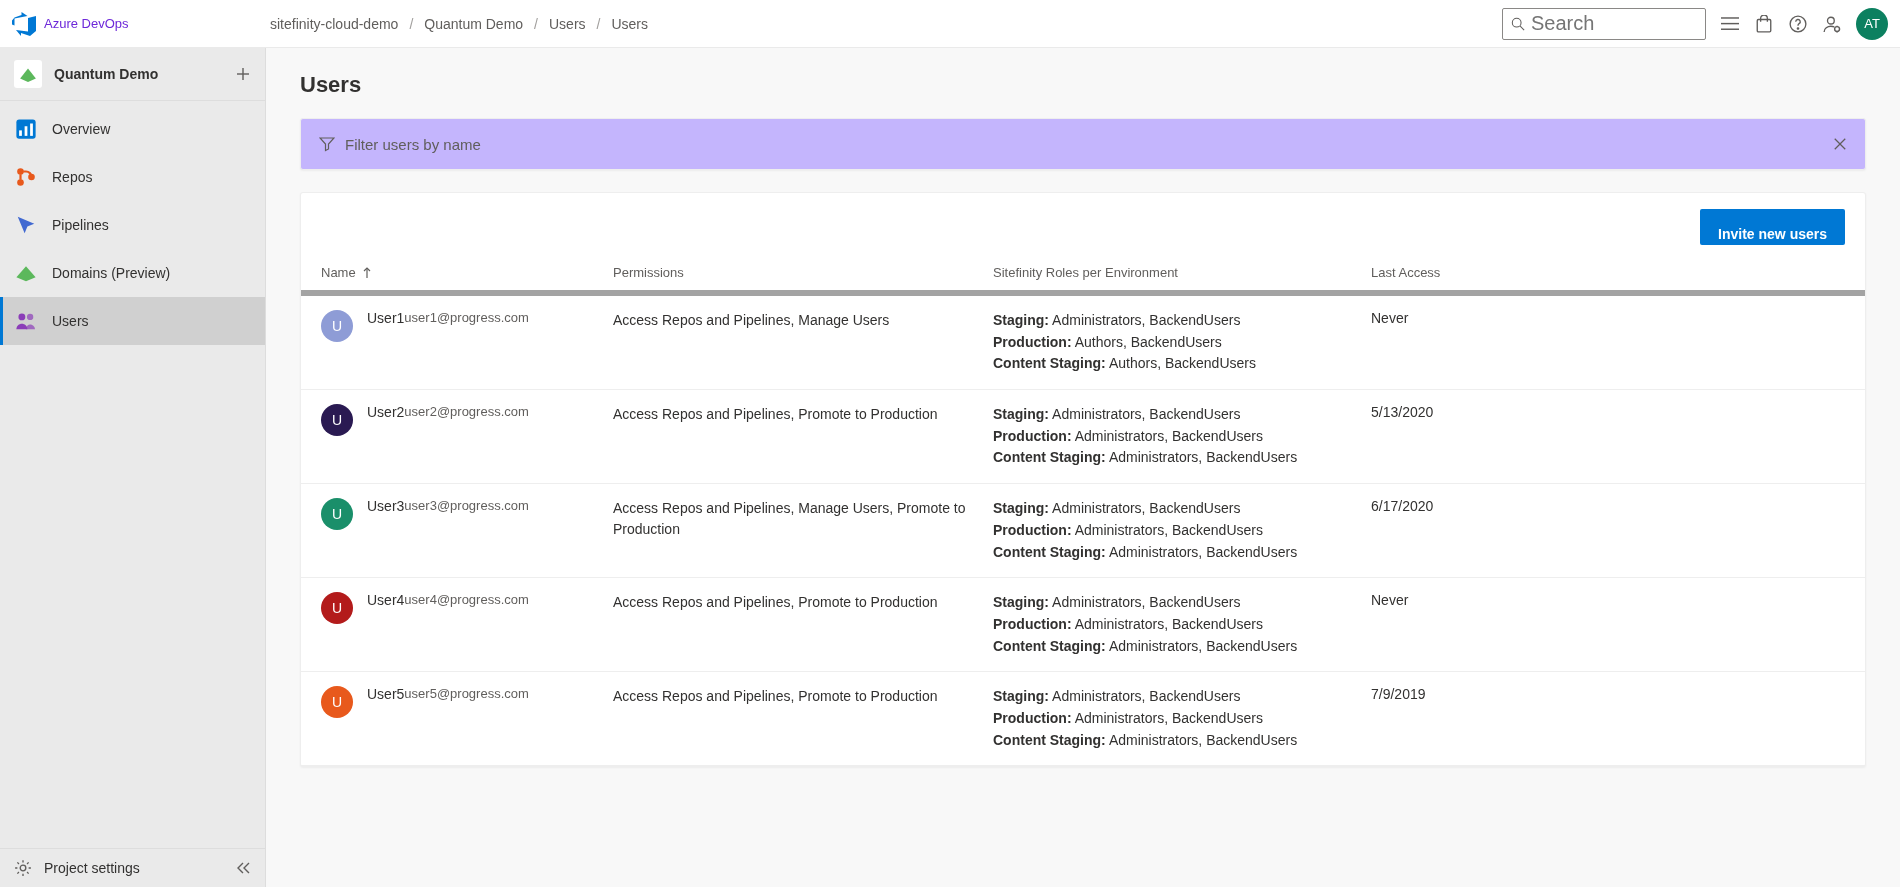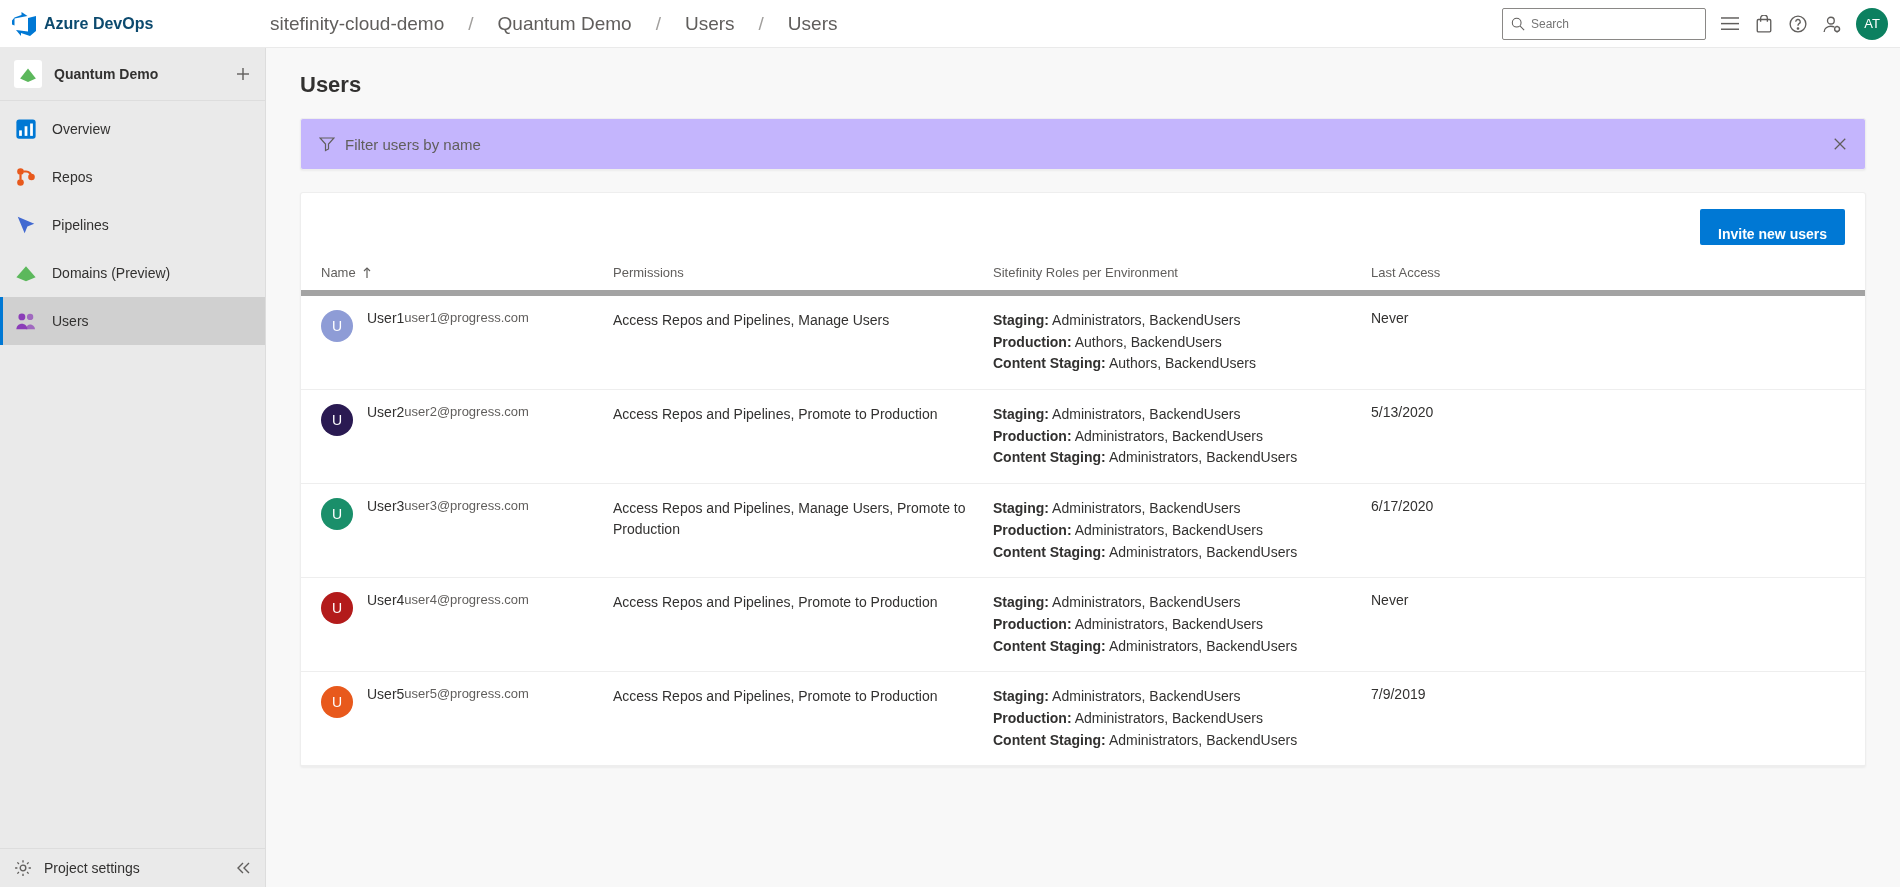--- a/index.html
+++ b/index.html
@@ -1,26 +1,26 @@
 <!DOCTYPE html>
 <html><head>
 <meta charset="utf-8">
 <style>
 * { box-sizing: border-box; margin: 0; padding: 0; }
 body { font-family: "Segoe UI", -apple-system, sans-serif; font-size: 14px; color: #323130; background: #fff; }
 .top-header { display: flex; align-items: center; height: 48px; border-bottom: 1px solid #eaeaea; padding: 0 12px; }
 .logo-area { display: flex; align-items: center; gap: 8px; width: 258px; }
 .logo-icon { width: 24px; height: 24px; color: #0078d4; }
-.logo-text { color: #0c4a6e; font-size: 16px; font-weight: 700; }
-.breadcrumb { display: flex; align-items: center; gap: 24px; color: #605e5c; font-size: 19px; }
+.logo-text { color: #6d28d9; font-size: 13px; font-weight: 400; }
+.breadcrumb { display: flex; align-items: center; gap: 11px; color: #605e5c; font-size: 14px; }
 .breadcrumb span.sep { color: #a19f9d; }
 .breadcrumb a { color: #605e5c; text-decoration: none; }
 .top-right { margin-left: auto; display: flex; align-items: center; gap: 14px; }
 .search-box { display: flex; align-items: center; border: 1px solid #8a8886; border-radius: 2px; height: 32px; width: 204px; padding: 0 8px; gap: 6px; }
-.search-box input { border: none; outline: none; font-size: 12px; flex: 1; background: transparent; }
+.search-box input { border: none; outline: none; font-size: 20px; flex: 1; background: transparent; }
 .header-icon { width: 20px; height: 20px; color: #605e5c; cursor: pointer; display:flex; align-items:center; justify-content:center; }
 .avatar { width: 32px; height: 32px; border-radius: 50%; background: #0c8060; color: #fff; display: flex; align-items: center; justify-content: center; font-size: 13px; font-weight: 400; cursor: pointer; }
 .layout { display: flex; height: calc(100vh - 48px); }
 .sidebar { width: 266px; background: #eaeaea; display: flex; flex-direction: column; border-right: 1px solid #ddd; }
 .project-header { display: flex; align-items: center; padding: 12px 14px; gap: 12px; border-bottom: 1px solid #ddd; }
 .project-icon { width: 28px; height: 28px; background: #fff; border-radius: 3px; display: flex; align-items: center; justify-content: center; color: #4caf50; }
 .project-name { font-weight: 600; flex: 1; }
 .plus-icon { color: #605e5c; cursor: pointer; }
 .nav-list { flex: 1; padding-top: 4px; }
 .nav-item { display: flex; align-items: center; height: 48px; padding: 0 14px; gap: 14px; cursor: pointer; color: #323130; position: relative; }

